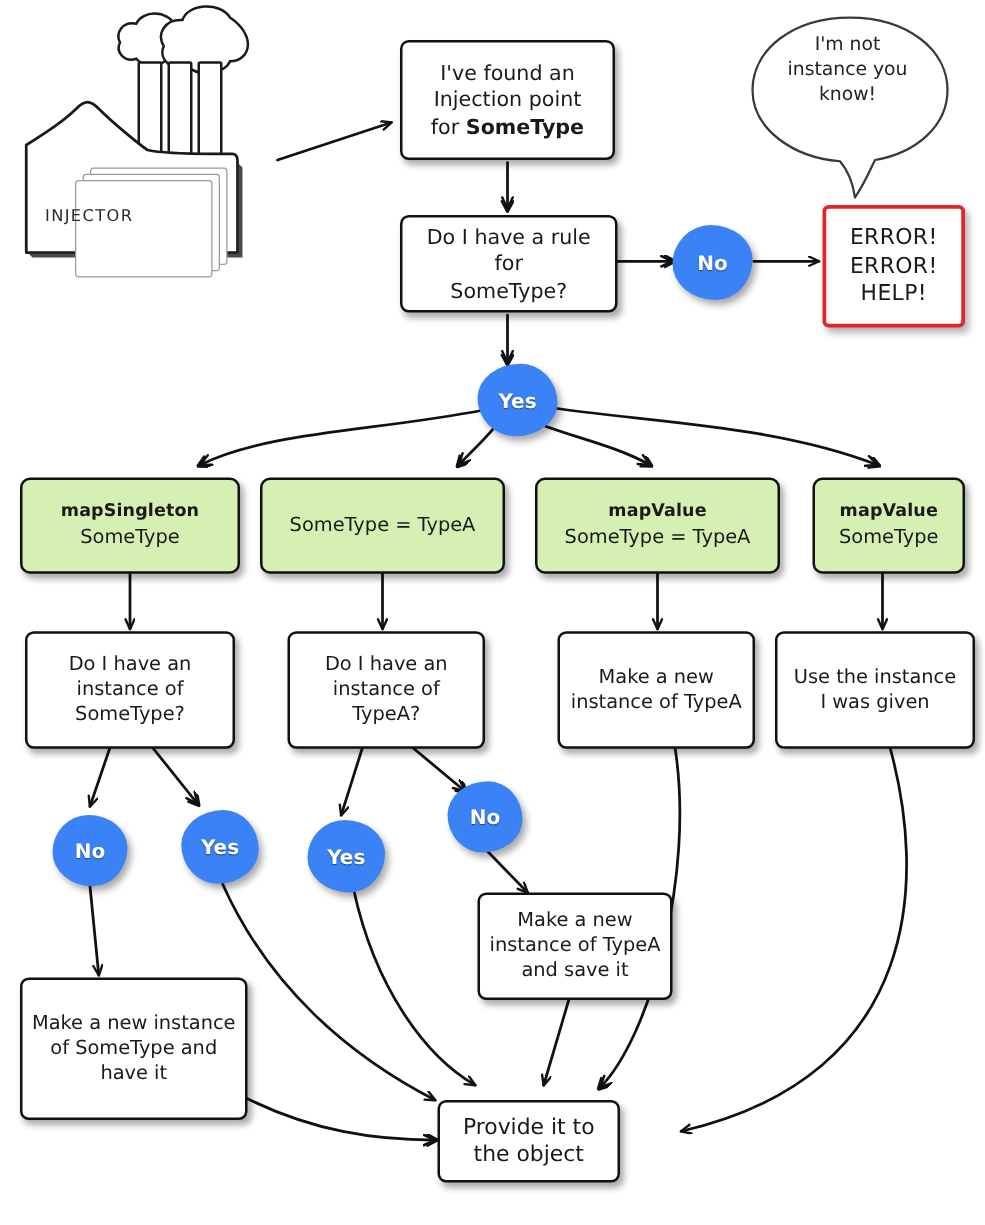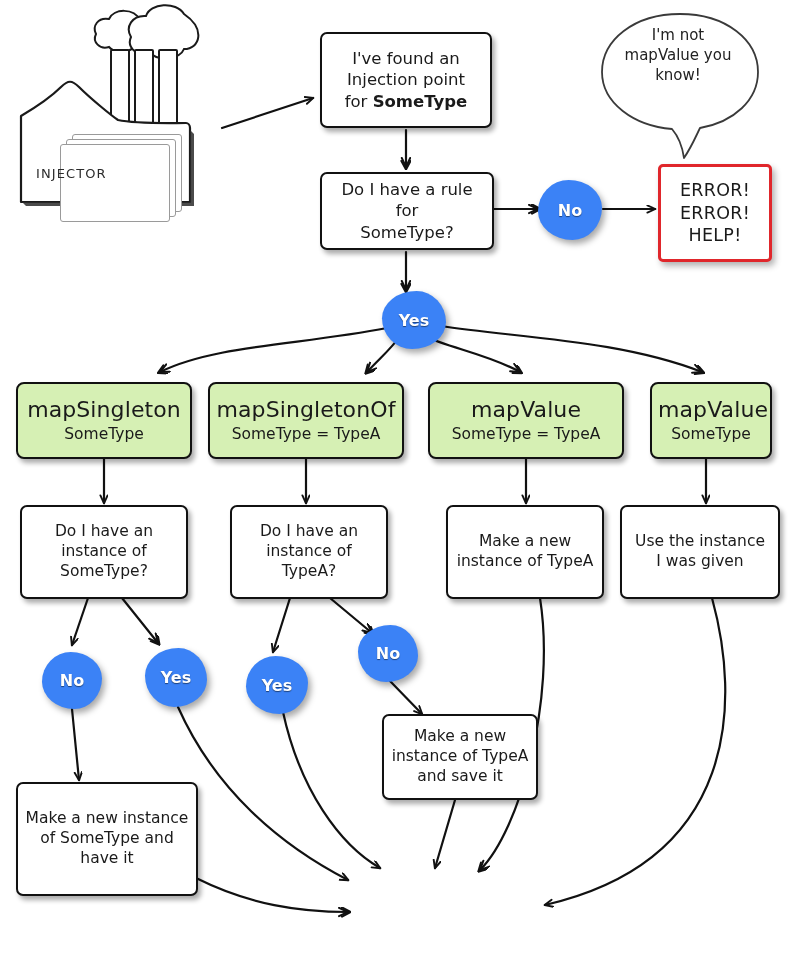--- a/index.html
+++ b/index.html
@@ -46,22 +46,23 @@
   }
   .node .txt { display: block; width: 100%; }
 
   .green {
     background: #d6f0b4;
     border-width: 2.5px;
     border-radius: 8px;
   }
   .green .big {
     display: block;
-    font-size: 22px;
+    font-size: 14px;
     letter-spacing: .1px;
+    font-weight: bold;
   }
   .green .small {
     display: block;
     font-size: 15.5px;
     margin-top: 1px;
   }
 
   .errorbox {
     border: 3px solid #e0262b;
     border-radius: 5px;
@@ -232,21 +233,21 @@
   <div class="rulecard" style="left:66px; top:139px; width:110px; height:78px;"></div>
   <div class="rulecard" style="left:60px; top:144px; width:110px; height:78px;"></div>
 
   <svg class="bubble" style="left:596px; top:10px;" width="168" height="160" viewBox="0 0 168 160" xmlns="http://www.w3.org/2000/svg">
     <path d="M84,4 C130,4 162,30 162,62 C162,90 138,112 104,118
              C100,126 96,136 88,148 C86,134 82,126 76,119
              C38,116 6,93 6,62 C6,30 38,4 84,4 Z" fill="#ffffff" stroke="#3a3a3a" stroke-width="1.8" stroke-linejoin="round"></path>
   </svg>
   <div class="bubble-text">
     <span>I'm not</span><br>
-    <span>mapValue you</span><br>
+    <span>instance you</span><br>
     <span>know!</span>
   </div>
 
   <div class="node f16" style="left:320px; top:32px; width:172px; height:96px;">
     <span class="txt">
       <span>I've found an</span><br>
       <span>Injection point</span><br>
       <span>for </span><b>SomeType</b>
     </span>
   </div>
@@ -276,21 +277,20 @@
 
   <div class="node green" style="left:16px; top:382px; width:176px; height:77px;">
     <span class="txt">
       <span class="big">mapSingleton</span>
       <span class="small">SomeType</span>
     </span>
   </div>
 
   <div class="node green" style="left:208px; top:382px; width:196px; height:77px;">
     <span class="txt">
-      <span class="big">mapSingletonOf</span>
       <span class="small">SomeType = TypeA</span>
     </span>
   </div>
 
   <div class="node green" style="left:428px; top:382px; width:196px; height:77px;">
     <span class="txt">
       <span class="big">mapValue</span>
       <span class="small">SomeType = TypeA</span>
     </span>
   </div>
@@ -357,14 +357,20 @@
   </div>
 
   <div class="node f15" style="left:16px; top:782px; width:182px; height:114px;">
     <span class="txt">
       <span>Make a new instance</span><br>
       <span>of SomeType and</span><br>
       <span>have it</span>
     </span>
   </div>
 
+  <div class="node f17" style="left:350px; top:880px; width:146px; height:66px;">
+    <span class="txt">
+      <span>Provide it to</span><br>
+      <span>the object</span>
+    </span>
+  </div>
 
 </div>
 
 </body></html>

